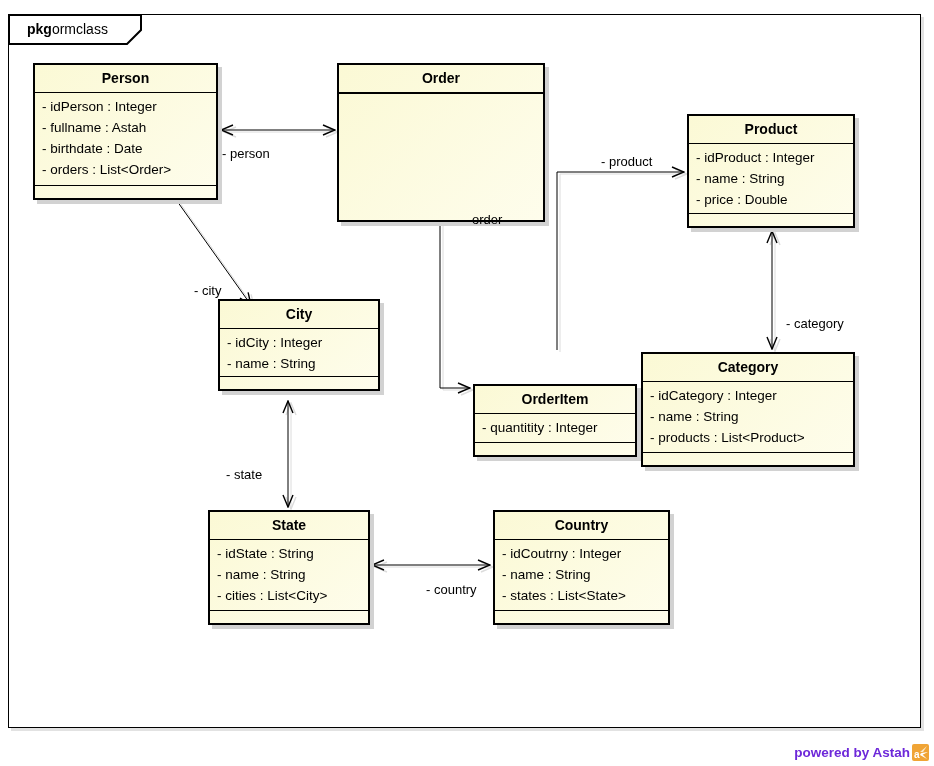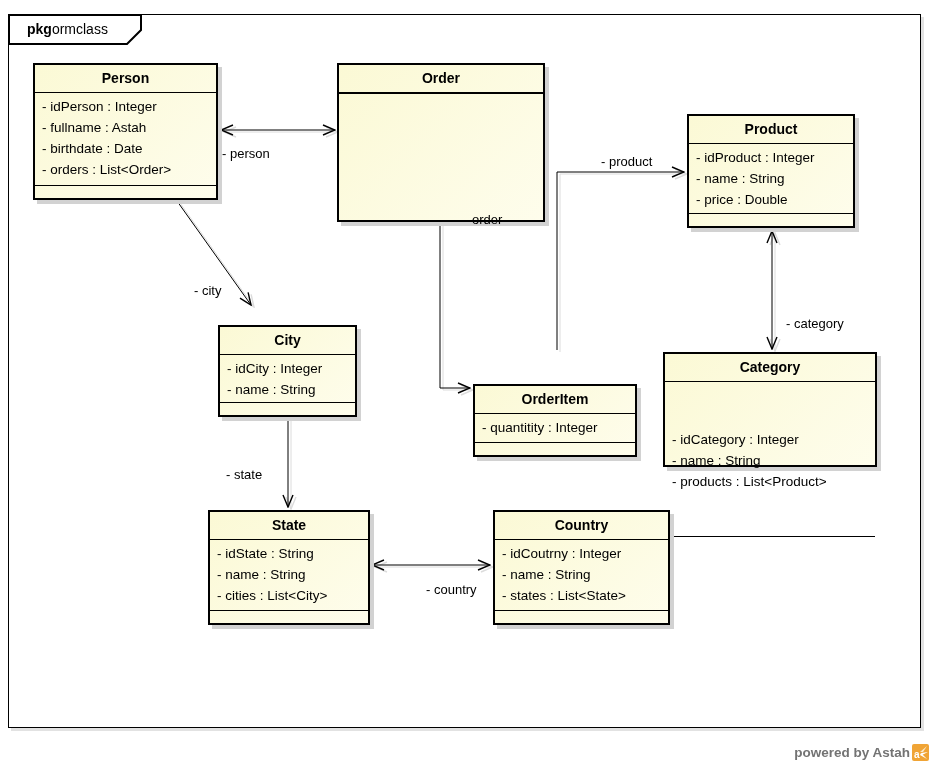--- a/index.html
+++ b/index.html
@@ -13,21 +13,21 @@
   .cbox{position:absolute;box-sizing:border-box;border:2px solid #000;
         background:linear-gradient(135deg,#FBF9D5 0%,#FEFDEC 100%);
         box-shadow:4px 4px 0 #D2D2D2;display:flex;flex-direction:column;}
   .ctitle{height:27px;line-height:27px;border-bottom:1px solid #000;
           font-weight:bold;font-size:14px;text-align:center;}
   .cattrs{flex:1;padding:3px 4px 0 7px;font-size:13.5px;}
   .attr{line-height:21px;white-space:nowrap;}
   .cops{height:12px;border-top:1px solid #000;}
   .rlabel{position:absolute;font-size:13px;white-space:nowrap;}
   .credit{position:absolute;top:743px;right:4px;display:flex;align-items:center;
-          color:#737373;font-weight:bold;font-size:13.5px;}
+          color:#6d28d9;font-weight:bold;font-size:13.5px;}
   .credit svg{margin-left:1px;}
 </style>
 </head>
 <body>
 
 <div class="frame"></div>
 
 <svg class="layer" width="934" height="766" viewBox="0 0 934 766">
   <defs>
     <marker id="arr" viewBox="0 0 14 12" refX="13" refY="6" markerWidth="14" markerHeight="12" orient="auto-start-reverse" markerUnits="userSpaceOnUse">
@@ -82,38 +82,38 @@
 <div class="cbox" style="left:687px;top:114px;width:168px;height:114px;">
   <div class="ctitle">Product</div>
   <div class="cattrs">
     <div class="attr">- idProduct : Integer</div>
     <div class="attr">- name : String</div>
     <div class="attr">- price : Double</div>
   </div>
   <div class="cops"></div>
 </div>
 
-<div class="cbox" style="left:218px;top:325px;width:139px;height:92px;justify-content:space-between;">
+<div class="cbox" style="left:218px;top:299px;width:162px;height:92px;justify-content:space-between;">
   <div class="ctitle">City</div>
   <div class="cattrs">
     <div class="attr">- idCity : Integer</div>
     <div class="attr">- name : String</div>
   </div>
   <div class="cops"></div>
 </div>
 
 <div class="cbox" style="left:473px;top:352px;width:164px;height:73px;margin-top:32px;">
   <div class="ctitle">OrderItem</div>
   <div class="cattrs">
     <div class="attr">- quantitity : Integer</div>
   </div>
   <div class="cops"></div>
 </div>
 
-<div class="cbox" style="left:663px;top:352px;width:214px;height:115px;gap:44px;">
+<div class="cbox" style="left:641px;top:352px;width:214px;height:115px;">
   <div class="ctitle">Category</div>
   <div class="cattrs">
     <div class="attr">- idCategory : Integer</div>
     <div class="attr">- name : String</div>
     <div class="attr">- products : List&lt;Product&gt;</div>
   </div>
   <div class="cops"></div>
 </div>
 
 <div class="cbox" style="left:208px;top:510px;width:162px;height:115px;">

